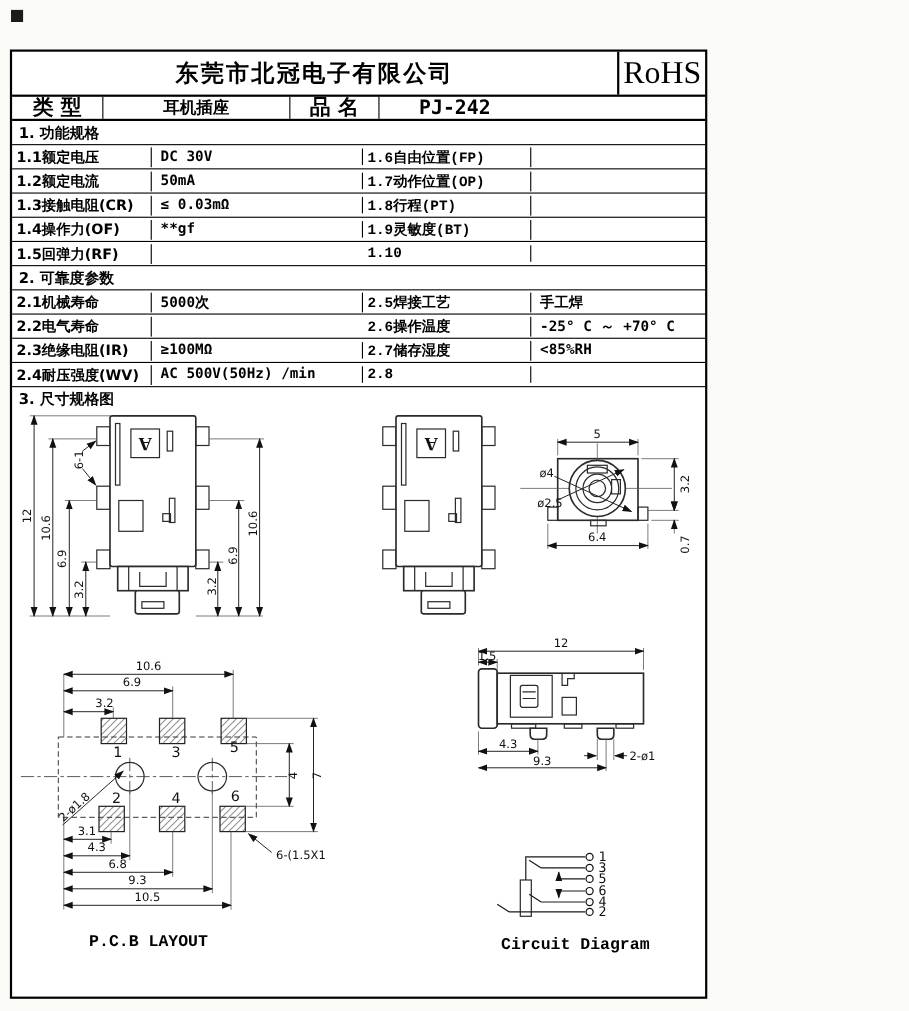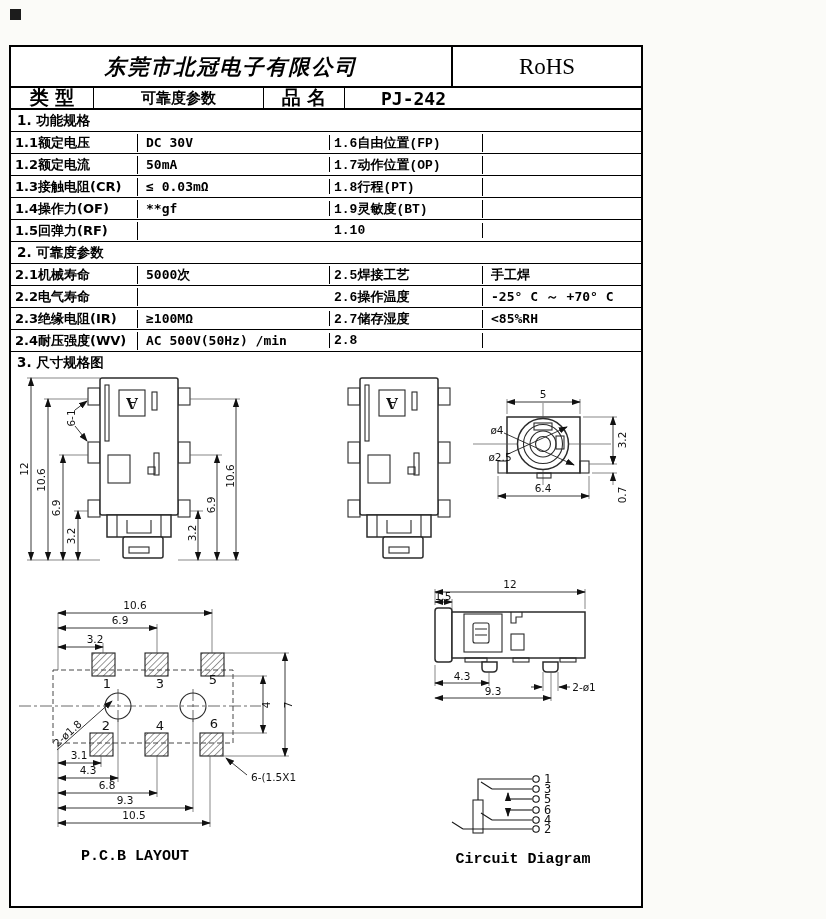--- a/index.html
+++ b/index.html
@@ -9,24 +9,24 @@
   .page { position:absolute; left:9px; top:45px; width:634px; height:863px; background:#fff; border:2px solid #000; display:flex; flex-direction:column; }
   .row { display:flex; border-bottom:1px solid #000; }
   .r-head { height:41px; border-bottom:2px solid #000; }
   .r-type { height:22px; border-bottom:2px solid #000; }
   .r-sect { height:22px; }
   .r-spec { height:22px;align-items:center; }
   .r-sect3 { height:21px; border-bottom:none; }
   .cell { display:flex; align-items:center; position:relative; overflow:hidden; }
   .brd { border-right:1px solid #000; }
   .brd2 { border-right:2px solid #000; }
-  .h1 { width:442px; justify-content:center;font-style:italic; }
+  .h1 { width:552px; justify-content:center; }
   .h2 { flex:1; justify-content:center; }
   .company { font-size:21px; font-weight:700; letter-spacing:2px; }
-  .rohs { font-family:"Liberation Serif", serif; font-size:23px;border-radius:17px; }
+  .rohs { font-family:"Liberation Serif", serif; font-size:29px;border-radius:17px; }
   .t1 { width:83px; justify-content:center; }
   .t2 { width:170px; justify-content:center; font-weight:700; font-size:15px; }
   .t3 { width:81px; justify-content:center; }
   .t4 { flex:1; padding-left:36px; }
   .lblc { font-size:19px; font-weight:700; }
   .mono { font-family:"DejaVu Sans Mono", monospace; font-size:18px; font-weight:700; }
   .sect-title { padding-left:6px; font-size:13.5px; font-weight:700; }
   .c1 { width:127px; padding-left:4px; }
   .c2 { width:192px; padding-left:8px; }
   .c3 { width:153px; padding-left:4px;font-family:Liberation Mono, monospace; }
@@ -61,21 +61,21 @@
 
 <div class="page">
 
   <div class="row r-head">
     <div class="cell h1 brd2 company">东莞市北冠电子有限公司</div>
     <div class="cell h2 rohs">RoHS</div>
   </div>
 
   <div class="row r-type">
     <div class="cell t1 brd lblc">类  型</div>
-    <div class="cell t2 brd">可靠度参数</div>
+    <div class="cell t2 brd">耳机插座</div>
     <div class="cell t3 brd lblc">品  名</div>
     <div class="cell t4 mono">PJ-242</div>
   </div>
 
   <div class="row r-sect">
     <div class="cell sect-title">1.  功能规格</div>
   </div>
 
   <div class="row r-spec">
     <div class="cell c1 brd lbl">1.1额定电压</div>

